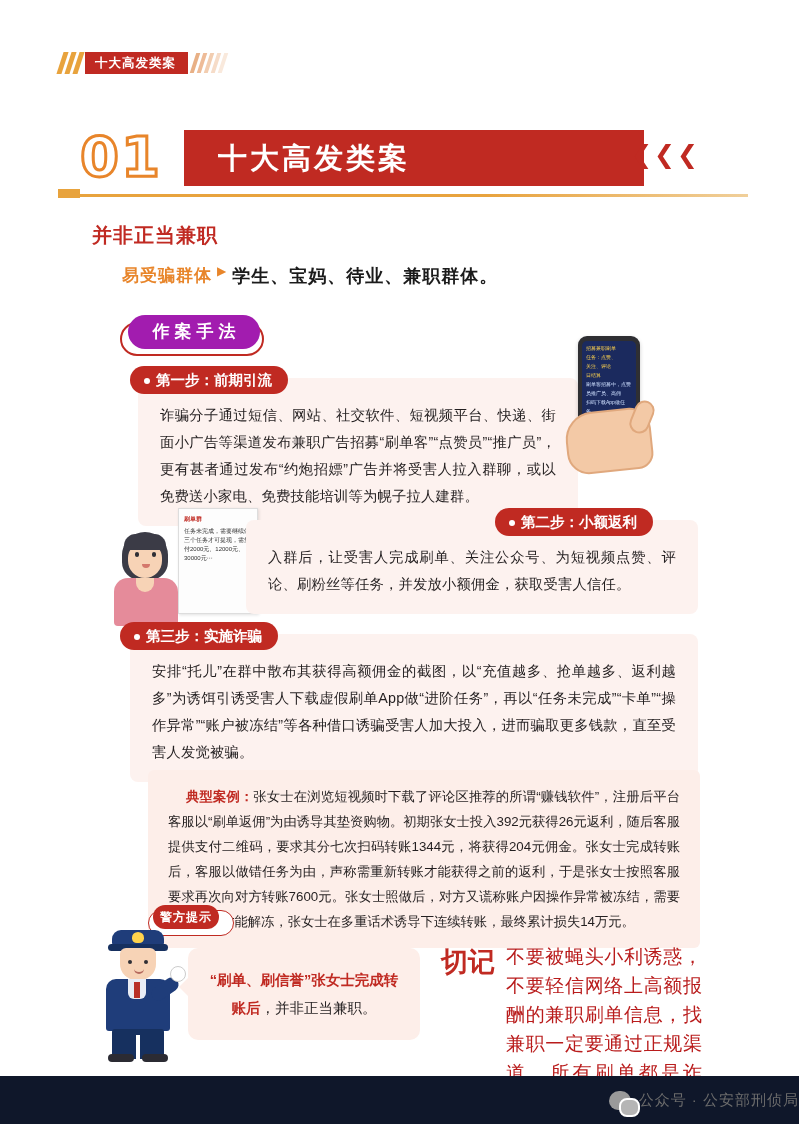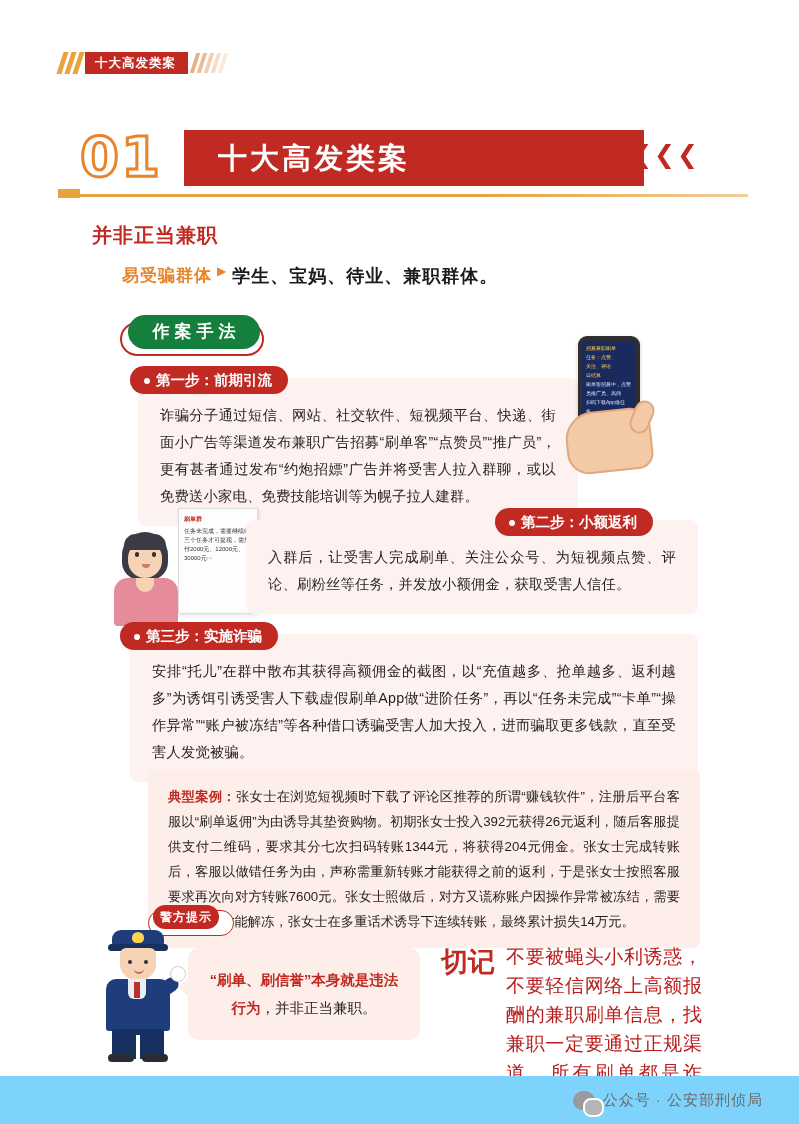--- a/index.html
+++ b/index.html
@@ -124,21 +124,21 @@
   .method-pill {
     position: absolute; left: 120px; top: 322px;
     width: 144px; height: 34px;
     border: 2px solid #c02a22;
     border-radius: 17px;
     background: #fff;
   }
   .method-pill .inner {
     position: absolute; left: 6px; top: -9px;
     width: 132px; height: 34px;
-    background: #15803d; border-radius: 17px;
+    background: #a21caf; border-radius: 17px;
     color: #fff; font-size: 17px; font-weight: bold;
     letter-spacing: 5px;
     text-align: center; line-height: 34px;
     text-indent: 5px;
   }
 
   
   .step-badge {
     position: absolute;
     height: 28px; line-height: 28px;
@@ -252,21 +252,21 @@
   
   .case-box {
     position: absolute; left: 148px; top: 770px;
     width: 552px;
     background: #fdeee9;
     border-radius: 6px;
     padding: 14px 20px 14px 20px;
     font-size: 13.3px; line-height: 25px;
     text-align: justify;
   }
-  .case-box .ttl { color: #c02a22; font-weight: bold; }
+  .case-box .ttl { color: #c02a22; font-weight: bold; margin-left: 18px; }
 
   
   .tip-tag {
     position: absolute; left: 148px; top: 910px;
     width: 86px; height: 26px;
     border: 1.5px solid #c02a22; border-radius: 13px;
     background: #fff;
   }
   .tip-tag .in {
     position: absolute; left: 4px; top: -6px;
@@ -321,23 +321,22 @@
   .police .shoe2 { position:absolute; left:46px; top:124px; width:26px; height:8px; background:#2b2b33; border-radius:4px; }
 
   
   .page-no {
     position: absolute; left: 0; right: 0; top: 1082px;
     text-align: center; font-size: 13px; color: #555;
     letter-spacing: 1px;
   }
   .footer-bar {
     position: absolute; left: 0; right: 0; bottom: 0;
-    height: 48px; background: #7dd3fc;
+    height: 48px; background: #0f172a;
     display: flex; align-items: center; justify-content: flex-end;
-    padding-right: 36px;
   }
   .footer-bar .wx {
     display: flex; align-items: center; gap: 8px;
     color: #6b6b6b; font-size: 15px; letter-spacing: 1px;
   }
   .footer-bar .wx-icon {
     width: 22px; height: 19px; background: #9a9a9a;
     border-radius: 10px 10px 9px 9px; position: relative;
   }
   .footer-bar .wx-icon:after {
@@ -457,21 +456,21 @@
   <div class="tie"></div>
   <div class="arm"></div>
   <div class="glove"></div>
   <div class="legs"></div>
   <div class="gap"></div>
   <div class="shoe1"></div>
   <div class="shoe2"></div>
 </div>
 
 <div class="bubble">
-  <span class="hl">“刷单、刷信誉”本身就是违法行为</span><span>，并非正当兼职。</span>
+  <span class="hl">“刷单、刷信誉”张女士完成转账后</span><span>，并非正当兼职。</span>
 </div>
 
 <div class="qiji">切记</div>
 
 <div class="tip-right">不要被蝇头小利诱惑，不要轻信网络上高额报酬的兼职刷单信息，找兼职一定要通过正规渠道，所有刷单都是诈骗。</div>
 
 <div class="page-no">——05——</div>
 <div class="footer-bar">
   <div class="wx">
     <span class="wx-icon"></span>

